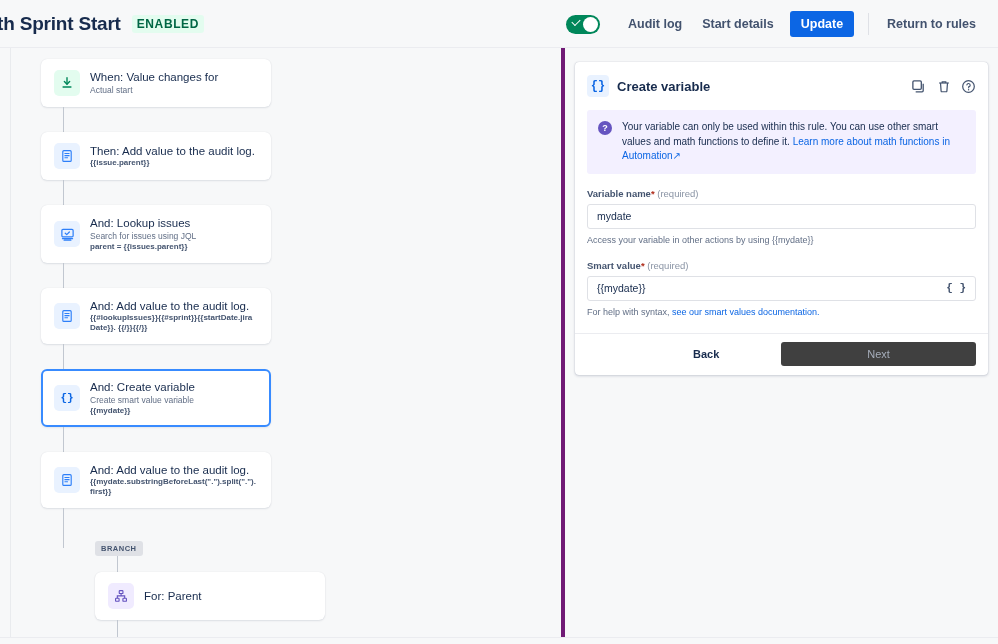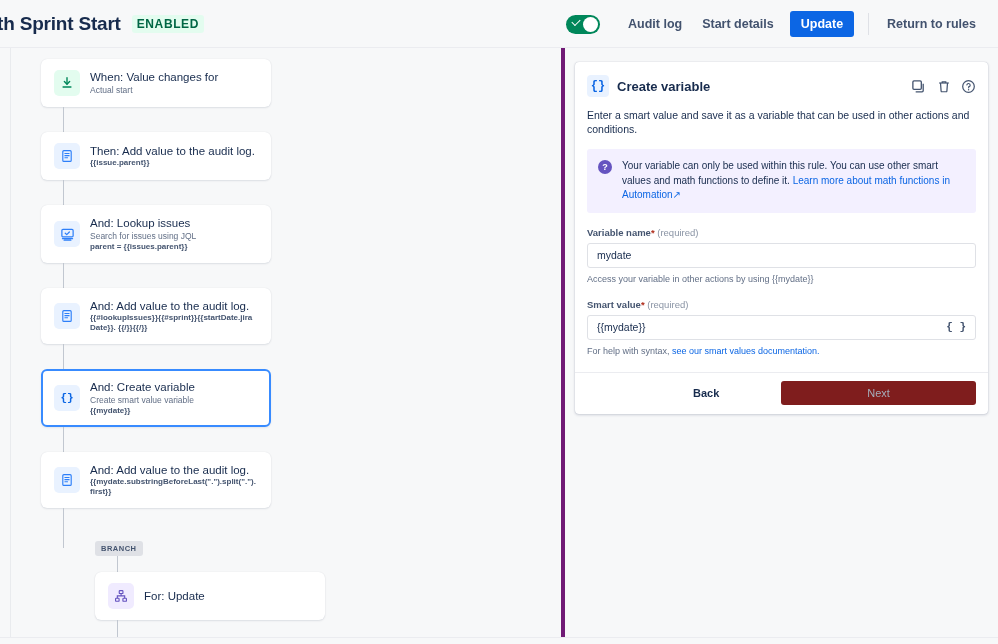--- a/index.html
+++ b/index.html
@@ -207,21 +207,21 @@
   }
   .btn-back {
     font-size: 11px; font-weight: 700; color: #172b4d;
     background: transparent; border: none; cursor: pointer;
     padding: 6px 14px; margin-left: 92px;
     font-family: "Liberation Sans", sans-serif;
   }
   .btn-next {
     margin-left: auto;
     width: 195px; height: 24px;
-    background: #7f1d1d; color: #a5adba;
+    background: #404040; color: #a5adba;
     font-size: 11px; border: none; border-radius: 3px;
     cursor: default;
     font-family: "Liberation Sans", sans-serif;
   }
   .bottom-rule {
     position: absolute; left: 0; top: 637px; width: 998px; height: 1px;
     background: #ebecf0;
   }
 </style>
 </head>
@@ -338,21 +338,21 @@
           <div class="card">
             <div class="card-icon ic-purple">
               <svg width="14" height="14" viewBox="0 0 16 16" fill="none" stroke="#6554c0" stroke-width="1.3">
                 <rect x="6" y="1.8" width="4.2" height="3.4" rx="0.7"></rect>
                 <rect x="1.8" y="10.6" width="4" height="3.4" rx="0.7"></rect>
                 <rect x="10.2" y="10.6" width="4" height="3.4" rx="0.7"></rect>
                 <path d="M8.1 5.2v2.6M3.8 10.6V7.8h8.4v2.8"></path>
               </svg>
             </div>
             <div class="card-body">
-              <div class="card-title">For: Update</div>
+              <div class="card-title">For: Parent</div>
             </div>
           </div>
           <div class="connector" style="height: 22px;"></div>
         </div>
     </div>
   </div>
 
   <div class="panel">
     <div class="panel-head">
       <div class="panel-icon">{}</div>
@@ -374,21 +374,20 @@
         <div class="pa-btn">
           <svg width="15" height="15" viewBox="0 0 16 16" fill="none" stroke="#44546f" stroke-width="1.3">
             <circle cx="8" cy="8" r="6.2"></circle>
             <path d="M6.3 6.2a1.75 1.75 0 1 1 1.9 2.1v1.1" stroke-linecap="round"></path>
             <circle cx="8.1" cy="11.4" r="0.75" fill="#44546f" stroke="none"></circle>
           </svg>
         </div>
       </div>
     </div>
 
-    <div class="panel-desc">Enter a smart value and save it as a variable that can be used in other actions and conditions.</div>
 
     <div class="infobox">
       <div class="info-icon">?</div>
       <div class="info-text">
         <span>Your variable can only be used within this rule. You can use other smart values and math functions to define it. </span><a href="#">Learn more about math functions in Automation</a><span style="color:#0c66e4;">↗</span>
       </div>
     </div>
 
     <div class="field-label">
       <span>Variable name</span><span class="req-star">*</span>

